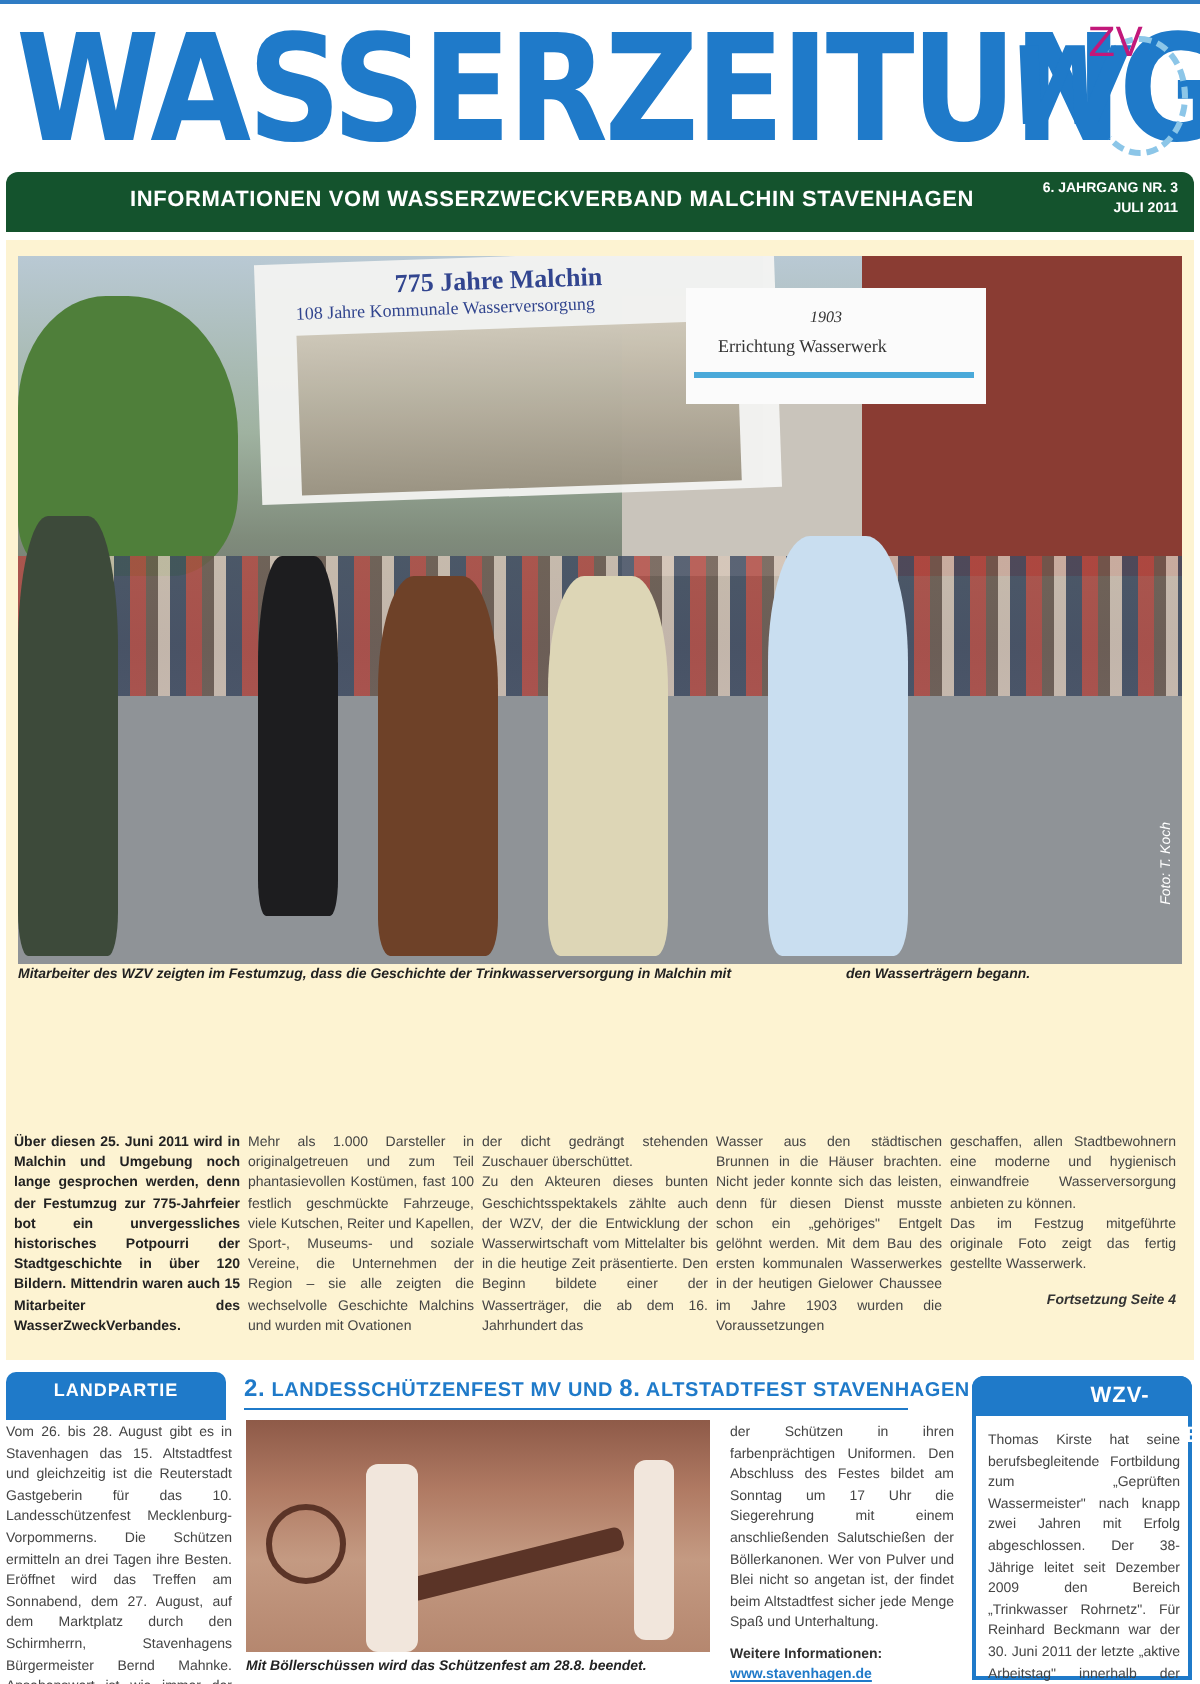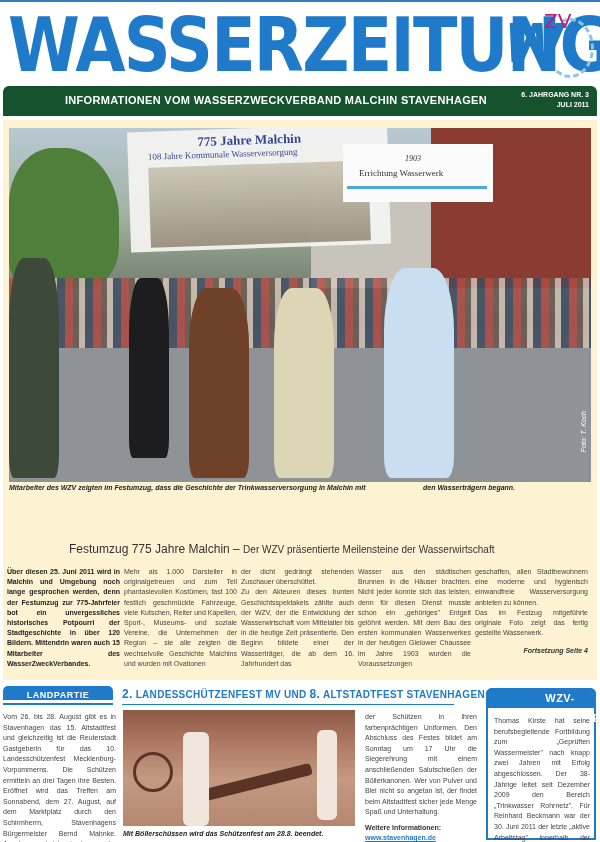--- a/index.html
+++ b/index.html
@@ -57,21 +57,21 @@
   .subhead { position: absolute; left: 66px; top: 422px; font-size: 12px; color: #333; white-space: nowrap; }
   .subhead .small { font-size: 10px; }
 
   .cols { position: absolute; left: 4px; top: 447px; width: 586px; height: 105px; }
   .col { position: absolute; top: 0; width: 113px; font-size: 7px; line-height: 10.2px; color: #444; text-align: justify; }
   .col.lead { font-weight: bold; color: #222; }
   .col p + p { margin-top: 0; }
   .col .cont { text-align: right; font-style: italic; font-weight: bold; color: #333; margin-top: 8px; }
 
   .bottom { position: absolute; left: 0; top: 684px; width: 600px; height: 158px; }
-  .tab-land { position: absolute; left: 3px; top: 2px; width: 110px; height: 14px; background: #1f7ac9; border-radius: 5px 5px 0 0;
+  .tab-land { position: absolute; left: 3px; top: 2px; width: 110px; height: 24px; background: #1f7ac9; border-radius: 5px 5px 0 0;
     color: #fff; font-size: 9px; font-weight: bold; text-align: center; line-height: 18px; letter-spacing: 0.5px; }
   .land-rule { position: absolute; left: 3px; top: 19px; width: 110px; height: 2px; background: #1f7ac9; }
   .event-title { position: absolute; left: 122px; top: 3px; font-size: 10px; font-weight: bold; color: #1f7ac9; letter-spacing: 0.3px; white-space: nowrap; }
   .event-title .num { font-size: 12px; }
   .event-rule { position: absolute; left: 122px; top: 20px; width: 332px; height: 1px; background: #1f7ac9; }
 
   .land-text { position: absolute; left: 3px; top: 28px; width: 113px; font-size: 7px; line-height: 10.6px; color: #444; text-align: justify; }
   .event-photo { position: absolute; left: 123px; top: 26px; width: 232px; height: 116px; overflow: hidden;
     background: linear-gradient(180deg, #8e5a48 0%, #b07a63 30%, #c49a82 60%, #b5876f 100%); }
   .event-photo .cannon { position: absolute; left: 80px; top: 66px; width: 110px; height: 12px; background: #5b3427; transform: rotate(-14deg); border-radius: 4px; }
@@ -131,23 +131,20 @@
       <div class="bar"></div>
     </div>
     <span class="credit">Foto: T. Koch</span>
   </div>
 
   <div class="caption">
     <span>Mitarbeiter des WZV zeigten im Festumzug, dass die Geschichte der Trinkwasserversorgung in Malchin mit</span>
     <span class="c2">den Wasserträgern begann.</span>
   </div>
 
-  <div class="subhead">
-    <span>Festumzug 775 Jahre Malchin – </span><span class="small">Der WZV präsentierte Meilensteine der Wasserwirtschaft</span>
-  </div>
 
   <div class="cols">
     <div class="col lead" style="left:0;">Über diesen 25. Juni 2011 wird in Malchin und Umgebung noch lange gesprochen werden, denn der Festumzug zur 775-Jahrfeier bot ein unvergessliches historisches Potpourri der Stadtgeschichte in über 120 Bildern. Mittendrin waren auch 15 Mitarbeiter des WasserZweckVerbandes.</div>
     <div class="col" style="left:117px;">Mehr als 1.000 Darsteller in originalgetreuen und zum Teil phantasievollen Kostümen, fast 100 festlich geschmückte Fahrzeuge, viele Kutschen, Reiter und Kapellen, Sport-, Museums- und soziale Vereine, die Unternehmen der Region – sie alle zeigten die wechselvolle Geschichte Malchins und wurden mit Ovationen</div>
     <div class="col" style="left:234px;">
       <p>der dicht gedrängt stehenden Zuschauer überschüttet.</p>
       <p>Zu den Akteuren dieses bunten Geschichtsspektakels zählte auch der WZV, der die Entwicklung der Wasserwirtschaft vom Mittelalter bis in die heutige Zeit präsentierte. Den Beginn bildete einer der Wasserträger, die ab dem 16. Jahrhundert das</p>
     </div>
     <div class="col" style="left:351px;">Wasser aus den städtischen Brunnen in die Häuser brachten. Nicht jeder konnte sich das leisten, denn für diesen Dienst musste schon ein „gehöriges" Entgelt gelöhnt werden. Mit dem Bau des ersten kommunalen Wasserwerkes in der heutigen Gielower Chaussee im Jahre 1903 wurden die Voraussetzungen</div>
     <div class="col" style="left:468px;">

